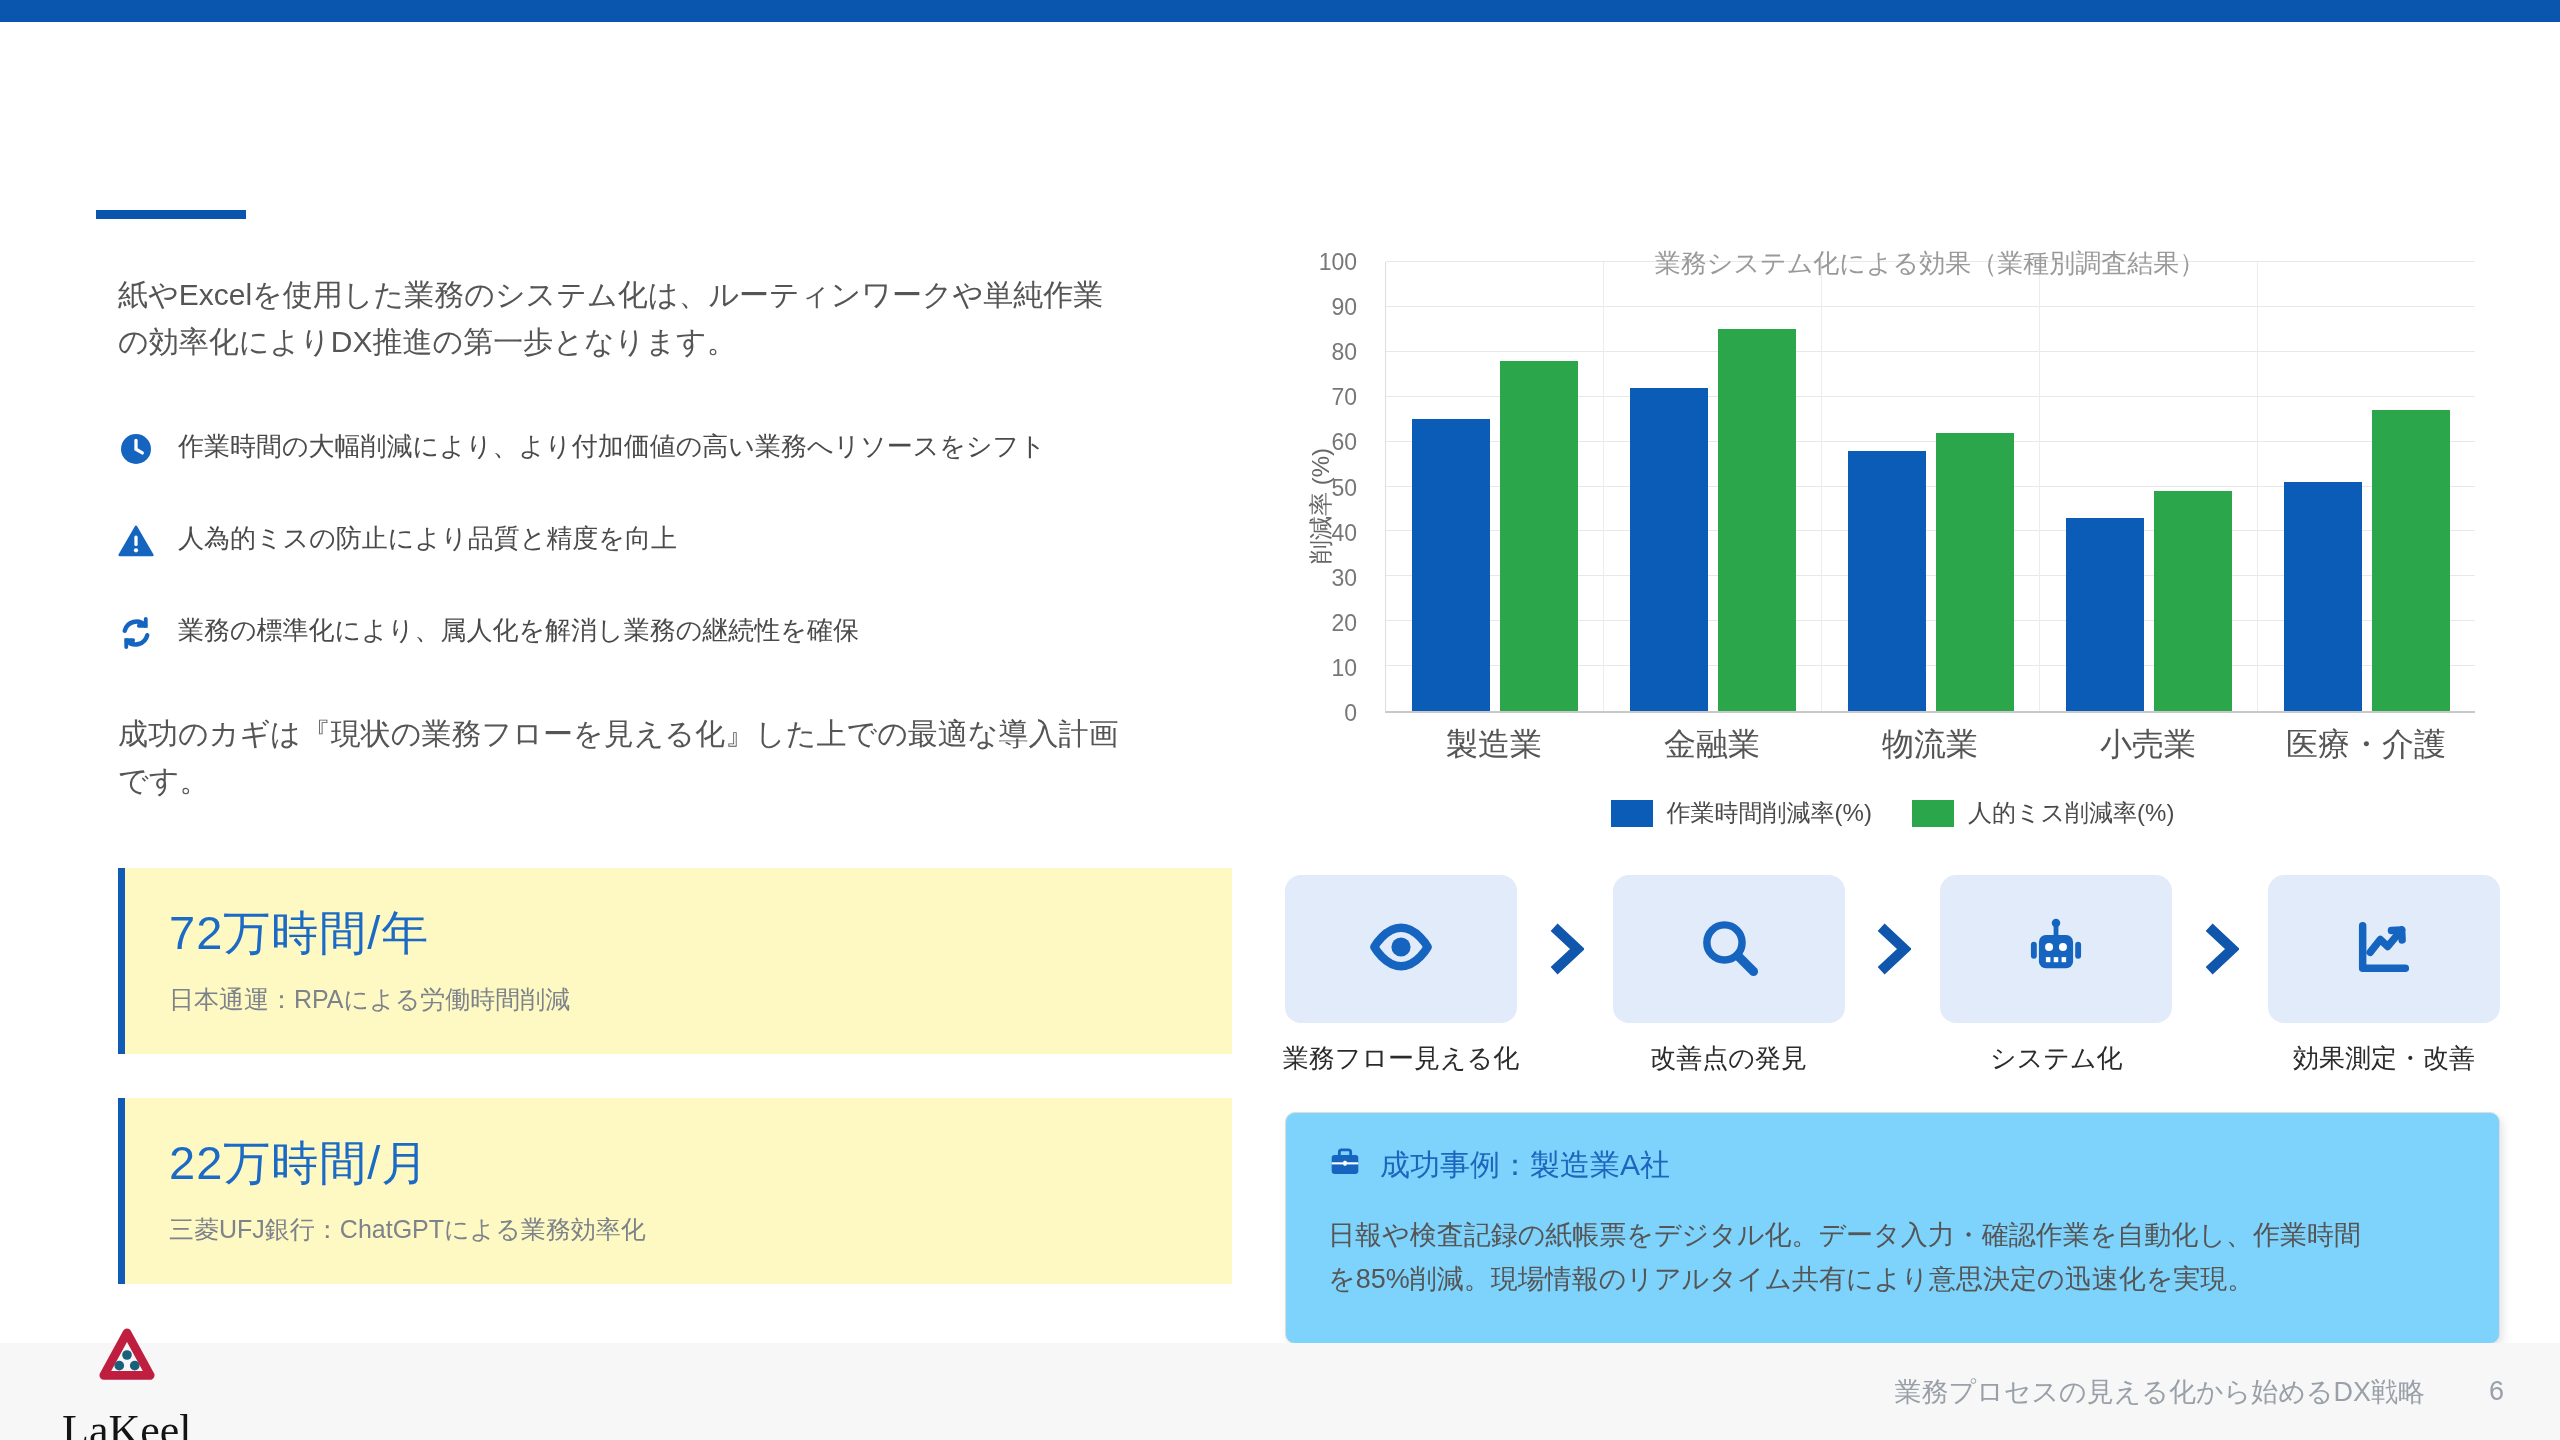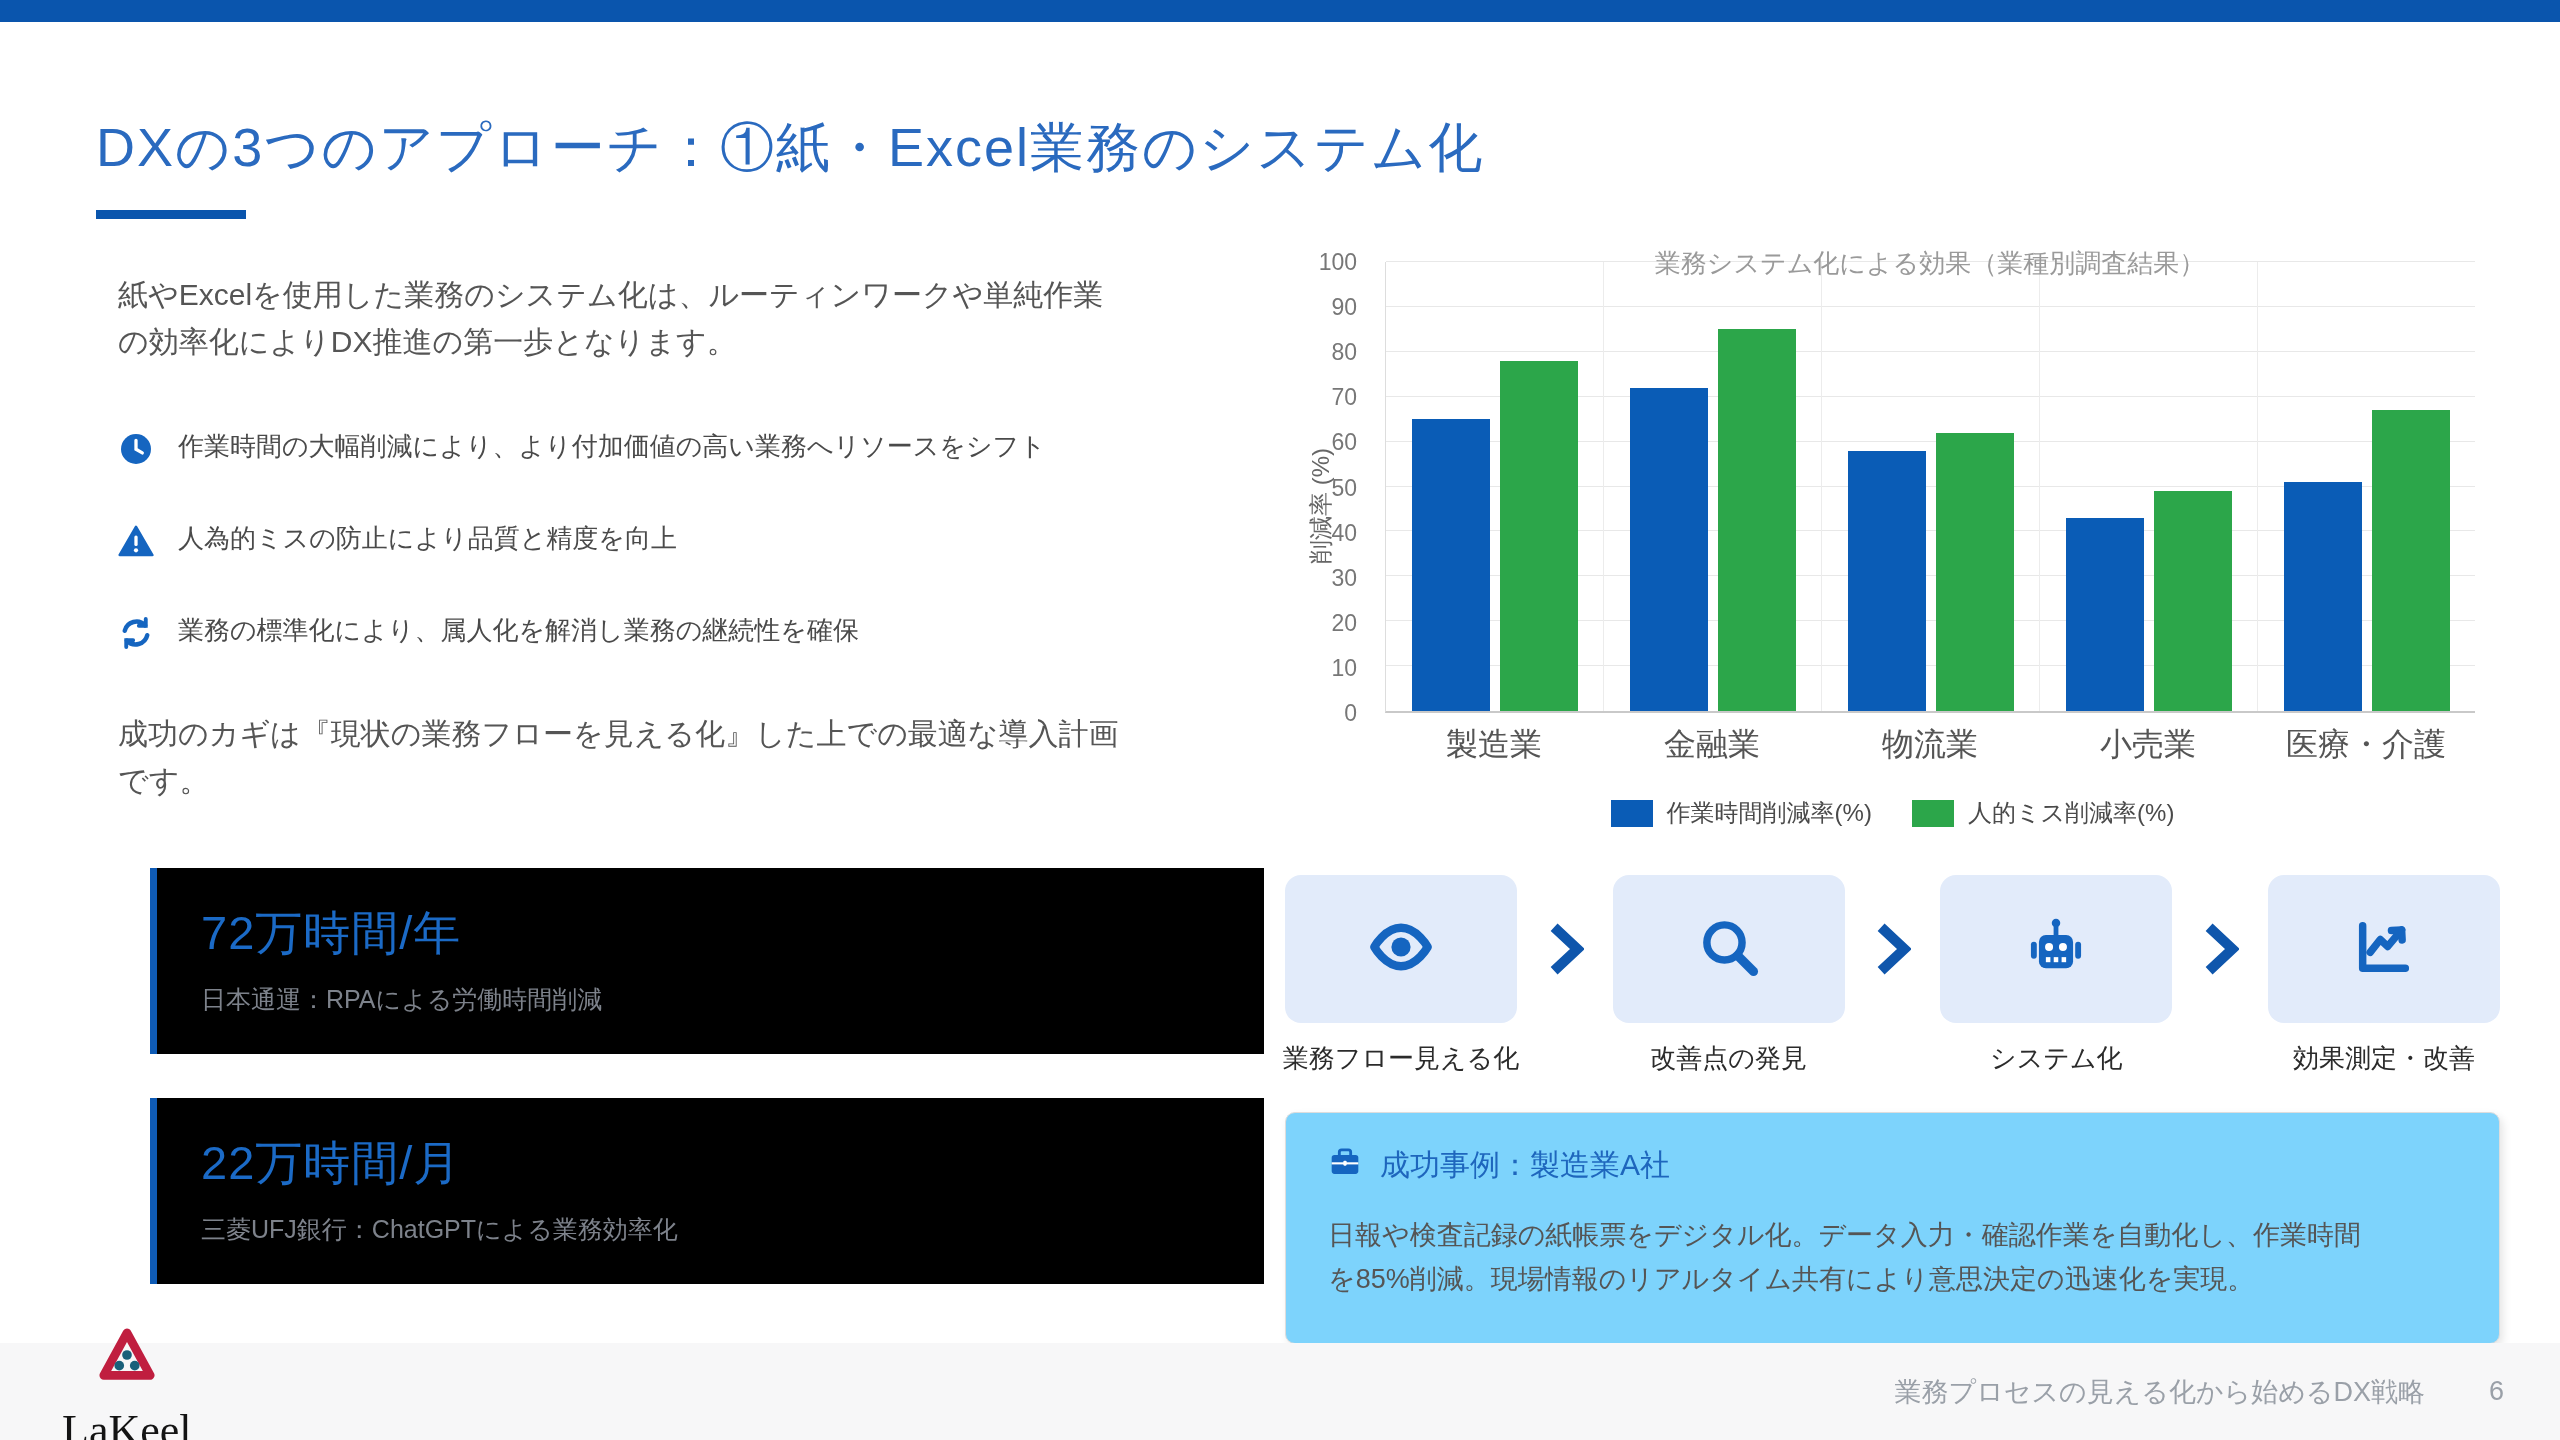--- a/index.html
+++ b/index.html
@@ -16,22 +16,22 @@
   
   .left-col { position:absolute; left:118px; top:272px; width:1116px; }
   .intro, .key-message { font-size:30px; line-height:1.55; color:#555; max-width:1010px; }
   .bullets { list-style:none; margin-top:62px; }
   .bullet { display:flex; align-items:flex-start; margin-bottom:52px; }
   .bullet:last-child { margin-bottom:0; }
   .bullet-icon { flex:0 0 36px; width:36px; height:36px; margin-right:24px; margin-top:4px; }
   .bullet-text { font-size:26px; line-height:1.5; color:#4a4a4a; max-width:950px; }
   .key-message { margin-top:60px; }
 
-  .stat-card { margin-top:44px; width:1114px; background:#000000; border-left:7px solid #0f5bb5;
-               padding:34px 40px 38px 44px;margin-left:32px; }
+  .stat-card { margin-top:44px; width:1114px; background:#fef9c3; border-left:7px solid #0f5bb5;
+               padding:34px 40px 38px 44px; }
   .stat-card:first-of-type { margin-top:64px; }
   .stat-value { font-size:47px; font-weight:300; color:#1b6ac6; letter-spacing:1px; }
   .stat-caption { margin-top:18px; font-size:25px; color:#7d828b; }
 
   
   .right-col { position:absolute; left:1285px; top:250px; width:1215px; }
 
   .chart { position:relative; height:575px; }
   .chart-title { position:absolute; left:100px; right:25px; top:-4px; text-align:center;
                  font-size:26px; color:#9a9a9a; z-index:2; }
@@ -75,21 +75,20 @@
   .footer-caption { font-size:27px; color:#9aa0a8; }
   .page-number { font-size:27px; color:#9aa0a8; }
 </style>
 </head>
 <body>
 
 <div class="slide">
 
   <div class="topbar"></div>
 
-  <h1 class="page-title">DXの3つのアプローチ：①紙・Excel業務のシステム化</h1>
   <div class="title-underline"></div>
 
   <div class="left-col">
     <p class="intro">紙やExcelを使用した業務のシステム化は、ルーティンワークや単純作業の効率化によりDX推進の第一歩となります。</p>
 
     <ul class="bullets">
       <li class="bullet">
         <span class="bullet-icon">
           <svg viewBox="0 0 24 24">
               <circle cx="12" cy="12" r="10" fill="#1565c0"></circle>

